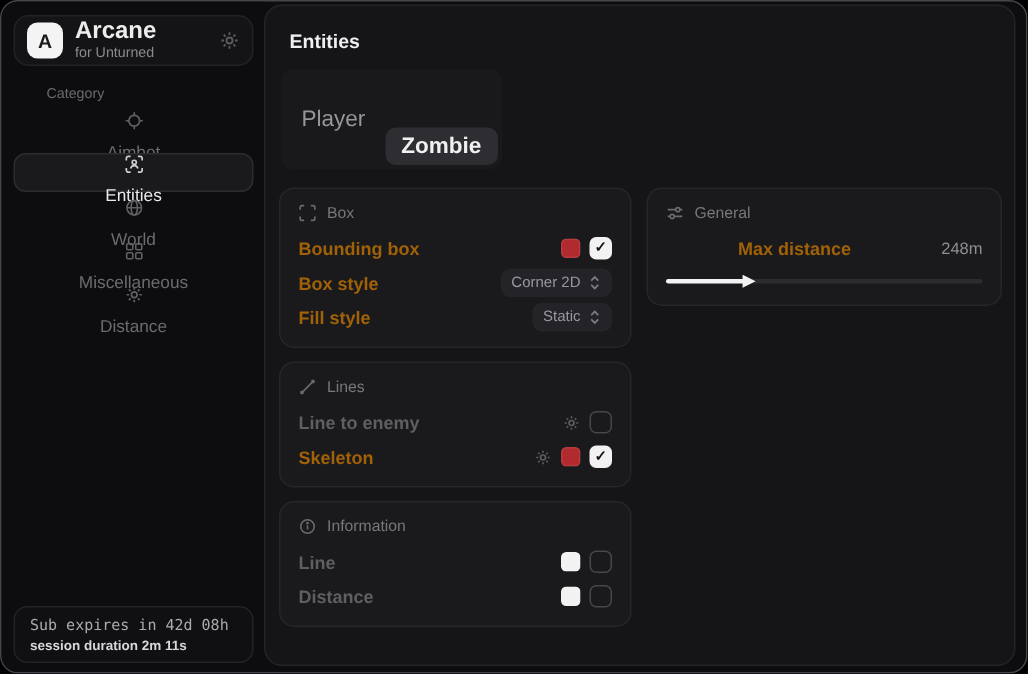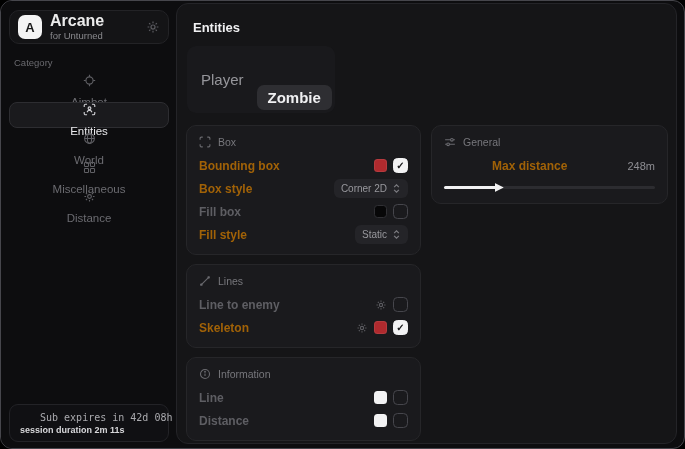--- a/index.html
+++ b/index.html
@@ -22,37 +22,37 @@
   .logo-badge {
     width:24px; height:24px; border-radius:7px; background:#f4f4f4;
     display:flex; align-items:center; justify-content:center;
     color:#1a1a1a; font-weight:bold; font-size:13px; flex:0 0 auto;
   }
   .logo-text { flex:1; line-height:1.15; }
   .logo-title { color:#ececec; font-size:16px; font-weight:bold; }
   .logo-sub { color:#8a8a8e; font-size:9.5px; }
   .logo-gear { color:#5b5b60; display:flex; }
 
-  .category-label { position:absolute; left:13px; top:56px; color:#6a6a6f; font-size:9.5px; }
+  .category-label { position:absolute; left:30px; top:56px; color:#6a6a6f; font-size:9.5px; }
 
   .nav { position:absolute; left:8px; top:72px; right:7px; display:flex; flex-direction:column; gap:3px; }
   .nav-item {
     height:26px; display:flex; align-items:center; gap:9px; padding:0 9px;
     color:#6b6b70; font-size:11.5px; border:1px solid transparent; border-radius:8px;flex-direction:column;
   }
   .nav-item .nicon { display:flex; color:#606065; }
   .nav-item.active { background:#1a1a1d; border-color:#2d2d31; color:#e9e9ec; }
   .nav-item.active .nicon { color:#cfcfd3; }
 
   .status-card {
     position:absolute; left:8px; right:7px; bottom:6px; height:38px;
     background:#101013; border:1px solid #232327; border-radius:9px;
     padding:5px 10px; display:flex; flex-direction:column; justify-content:center; gap:2px;
   }
-  .status-line1 { font-family:"DejaVu Sans Mono", monospace; font-size:10px; color:#ababaf; white-space:nowrap;margin-left:20px; }
+  .status-line1 { font-family:"DejaVu Sans Mono", monospace; font-size:10px; color:#ababaf; white-space:nowrap; }
   .status-line2 { font-size:9px; font-weight:bold; color:#d8d8db; white-space:nowrap; }
 
   
   .main {
     position:absolute; left:175px; top:2px; right:7px; bottom:4px;
     background:#151517; border:1px solid #242428; border-radius:12px;
   }
   .main-title { color:#f0f0f2; font-size:13px; font-weight:bold; margin:16px 0 0 16px; }
 
   .tabs {
@@ -219,27 +219,20 @@
                 <span>Corner 2D</span>
                 <span class="sicon">
                   <svg width="9" height="11" viewBox="0 0 10 14" fill="none" stroke="currentColor" stroke-width="1.5">
                     <path d="M2 5.2L5 2.2l3 3 M2 8.8l3 3 3-3"></path>
                   </svg>
                 </span>
               </span>
             </span>
           </div>
 
-          <div class="row">
-            <span class="row-label dim">Fill box</span>
-            <span class="controls">
-              <span class="swatch" style="border-color: rgb(48, 48, 52); background: rgb(7, 7, 8);"></span>
-              <span class="checkbox"></span>
-            </span>
-          </div>
 
           <div class="row">
             <span class="row-label">Fill style</span>
             <span class="controls">
               <span class="select">
                 <span>Static</span>
                 <span class="sicon">
                   <svg width="9" height="11" viewBox="0 0 10 14" fill="none" stroke="currentColor" stroke-width="1.5">
                     <path d="M2 5.2L5 2.2l3 3 M2 8.8l3 3 3-3"></path>
                   </svg>

